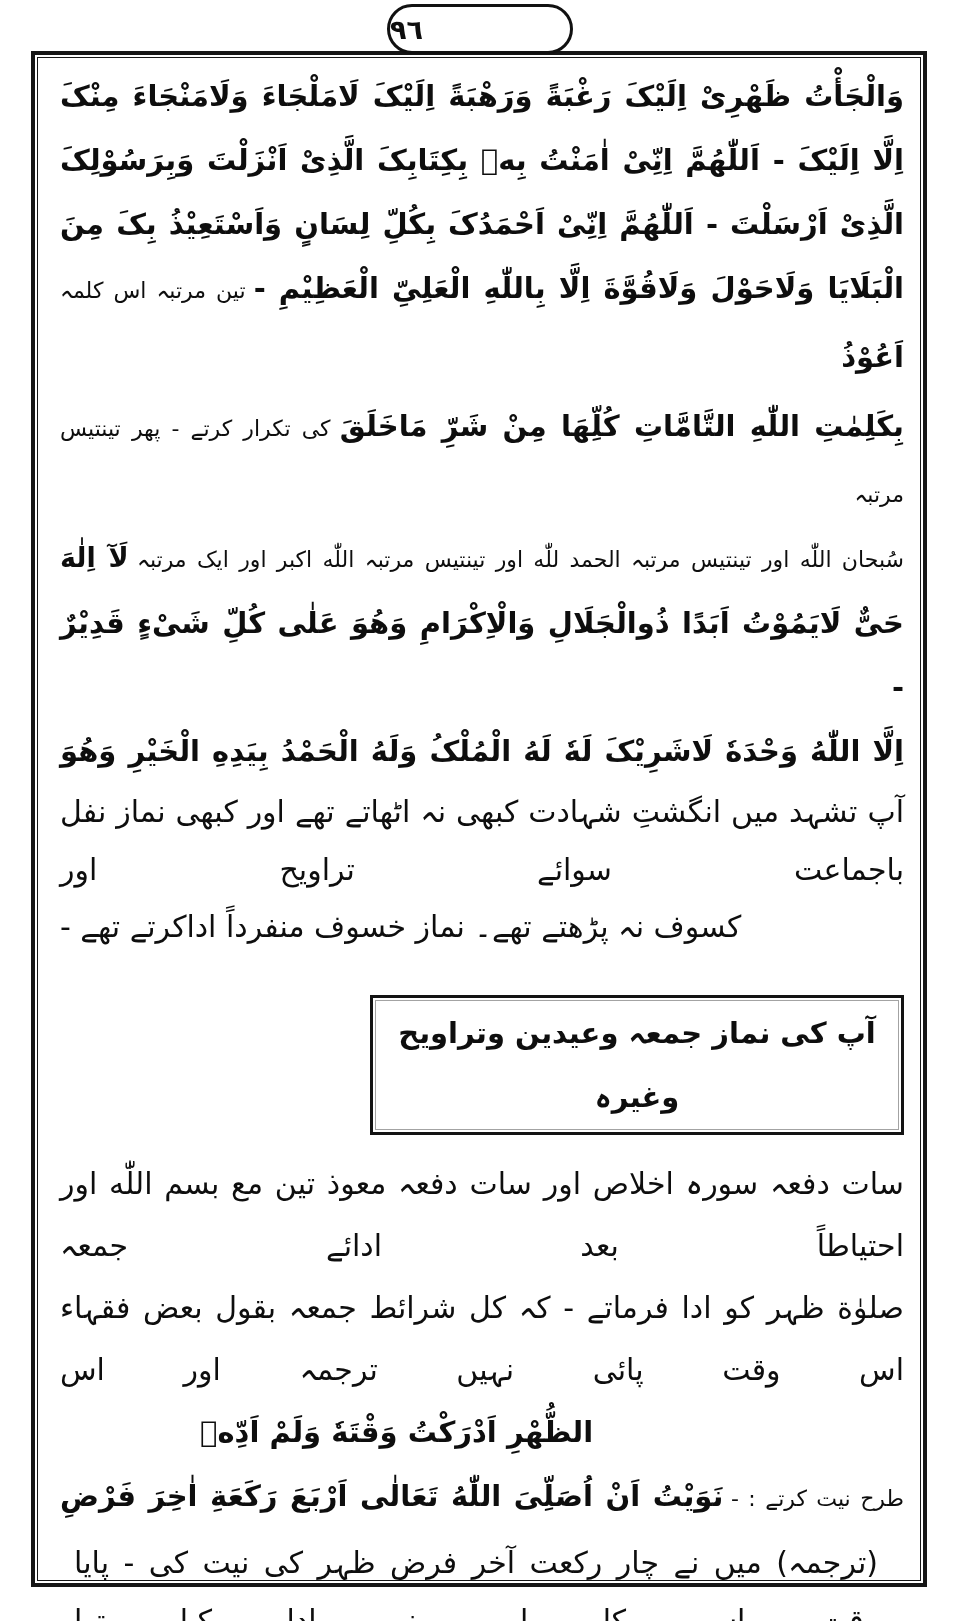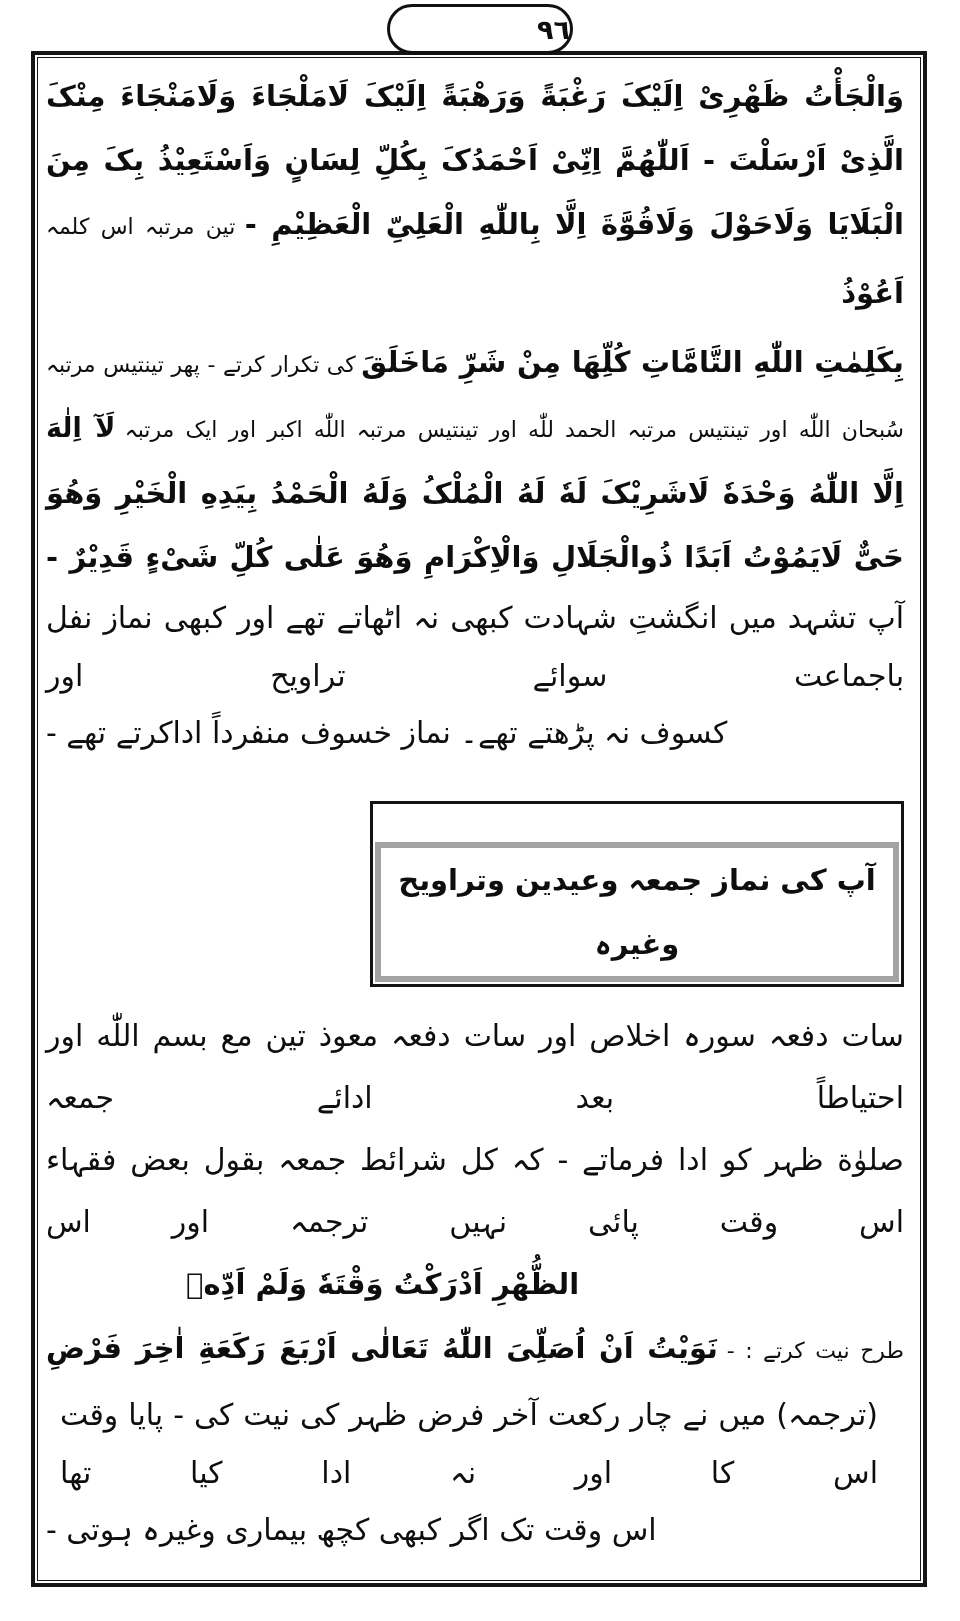--- a/index.html
+++ b/index.html
@@ -10,32 +10,32 @@
     font-family:"DejaVu Sans", sans-serif;
     position:relative;
     overflow:hidden;
   }
   
   .pill{
     position:absolute;top:4px;left:50%;transform:translateX(-50%);
     width:180px;height:44px;
     border:3px solid #111;border-radius:26px;
     background:#fff;z-index:3;
-    display:flex;align-items:center;justify-content:flex-start;
+    display:flex;align-items:center;justify-content:flex-end;
     font-size:27px;font-weight:bold;
   }
   
   .frame{
     position:absolute;left:31px;right:33px;top:51px;bottom:34px;
     border:4px solid #161616;background:#fff;z-index:1;
   }
   .frame-inner{
     position:absolute;top:2px;left:2px;right:2px;bottom:2px;
     border:1px solid #161616;
-    padding:6px 16px 0 8px;
+    padding:6px 16px 0 22px;
     direction:rtl;
   }
   .line{direction:rtl;white-space:normal;}
   .j{text-align:justify;text-align-last:justify;}
   .ar{font-weight:bold;font-size:29px;line-height:64px;}
   span.ar{line-height:inherit;}
   .ur{font-size:22px;line-height:58px;font-weight:normal;}
   span.ur{line-height:inherit;}
   .dua-l{line-height:64px;}
   .dua-s{line-height:58px;}
@@ -44,61 +44,61 @@
   .indent-lg{padding-right:34px;}
   .indent-sm{padding-right:26px;margin-left:14px;}
   
   .heading-box{
     width:524px;
     margin:40px 0 18px auto; 
     border:3px solid #131313;
     padding:2px;
   }
   .heading-box-inner{
-    border:6px solid #a3a3a3;
+    border:1px solid #a3a3a3;
     text-align:center;
     font-weight:bold;
     font-size:29px;
     line-height:64px;
-    margin-top:36px;
   }
   .niyyat-2{padding-left:140px;line-height:62px;}
   .lh56{line-height:56px;}
   .lh62{line-height:62px;}
   .lh66{line-height:66px;}
 </style>
 </head>
 <body>
 
 <div class="page">
 
   <div class="pill">
     <span>٩٦</span>
   </div>
 
   <div class="frame">
     <div class="frame-inner">
 
       <div class="line ar dua-l j">وَالْجَأْتُ ظَهْرِیْ اِلَیْکَ رَغْبَةً وَرَهْبَةً اِلَیْکَ لَامَلْجَاءَ وَلَامَنْجَاءَ مِنْکَ</div>
+      <div class="line ar dua-l j">اِلَّا اِلَیْکَ - اَللّٰهُمَّ اِنِّیْ اٰمَنْتُ بِهٖ بِکِتَابِکَ الَّذِیْ اَنْزَلْتَ وَبِرَسُوْلِکَ</div>
       <div class="line ar dua-l j">الَّذِیْ اَرْسَلْتَ - اَللّٰهُمَّ اِنِّیْ اَحْمَدُکَ بِکُلِّ لِسَانٍ وَاَسْتَعِیْذُ بِکَ مِنَ</div>
       <div class="line dua-l j">
         <span class="ar">الْبَلَایَا وَلَاحَوْلَ وَلَاقُوَّةَ اِلَّا بِاللّٰهِ الْعَلِیِّ الْعَظِیْمِ -</span>
         <span class="ur">تین مرتبہ اس کلمہ</span>
         <span class="ar">اَعُوْذُ</span>
       </div>
       <div class="line dua-l j">
         <span class="ar">بِکَلِمٰتِ اللّٰهِ التَّامَّاتِ کُلِّهَا مِنْ شَرِّ مَاخَلَقَ</span>
         <span class="ur">کی تکرار کرتے - پھر تینتیس مرتبہ</span>
       </div>
       <div class="line dua-s j">
         <span class="ur">سُبحان اللّٰه اور تینتیس مرتبہ الحمد للّٰه اور تینتیس مرتبہ اللّٰه اکبر اور ایک مرتبہ</span>
         <span class="ar" style="font-size:27px">لَآ اِلٰهَ</span>
       </div>
+      <div class="line ar dua-l j">حَیٌّ لَایَمُوْتُ اَبَدًا ذُوالْجَلَالِ وَالْاِکْرَامِ وَهُوَ عَلٰی کُلِّ شَیْءٍ قَدِیْرٌ -</div>
       <div class="line ar dua-l j">اِلَّا اللّٰهُ وَحْدَهٗ لَاشَرِیْکَ لَهٗ لَهُ الْمُلْکُ وَلَهُ الْحَمْدُ بِیَدِهِ الْخَیْرِ وَهُوَ</div>
-      <div class="line ar dua-l j">حَیٌّ لَایَمُوْتُ اَبَدًا ذُوالْجَلَالِ وَالْاِکْرَامِ وَهُوَ عَلٰی کُلِّ شَیْءٍ قَدِیْرٌ -</div>
 
       <div class="line ur-line j">آپ تشہد میں انگشتِ شہادت کبھی نہ اٹھاتے تھے اور کبھی نماز نفل باجماعت سوائے تراویح اور</div>
       <div class="line ur-line lh56 align-left">کسوف نہ پڑھتے تھے۔ نماز خسوف منفرداً اداکرتے تھے -</div>
 
       <div class="heading-box">
         <div class="heading-box-inner">آپ کی نماز جمعہ وعیدین وتراویح وغیرہ</div>
       </div>
 
       <div class="line ur-line lh62 j">سات دفعہ سورہ اخلاص اور سات دفعہ معوذ تین مع بسم اللّٰه اور احتیاطاً بعد ادائے جمعہ</div>
       <div class="line ur-line lh62 j">صلوٰة ظہر کو ادا فرماتے - کہ کل شرائط جمعہ بقول بعض فقہاء اس وقت پائی نہیں ترجمہ اور اس</div>

